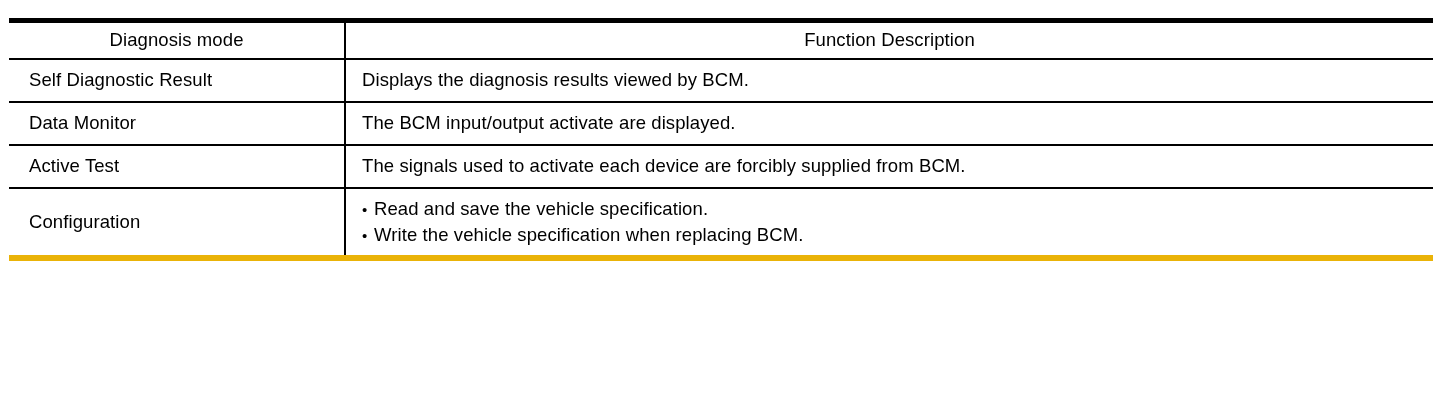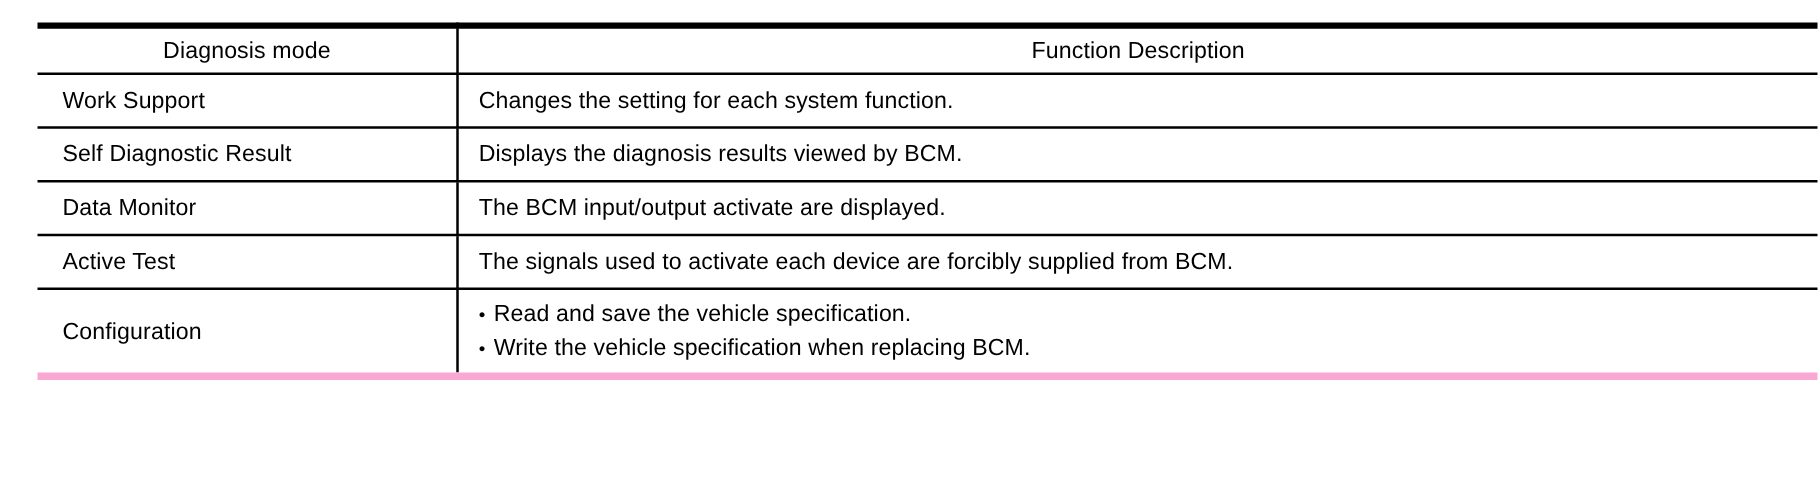--- a/index.html
+++ b/index.html
@@ -10,26 +10,26 @@
   body {
     width: 1456px;
     height: 402px;
     position: relative;
     font-family: "Liberation Sans", sans-serif;
     color: #000000;
     -webkit-font-smoothing: antialiased;
   }
   table.doc-table {
     position: absolute;
-    left: 30px;
+    left: 9px;
     top: 18px;
     width: 1424px;
     border-collapse: collapse;
     border-top: 5px solid #000000;
-    border-bottom: 6px solid #f9a8d4;
+    border-bottom: 6px solid #eab308;
     table-layout: fixed;
   }
   .doc-table th,
   .doc-table td {
     border-bottom: 2px solid #000000;
     font-size: 18.5px;
     font-weight: 400;
     letter-spacing: 0.1px;
     vertical-align: middle;
     box-sizing: border-box;
@@ -80,24 +80,20 @@
 
 <table class="doc-table">
   <thead>
     <tr>
       <th class="col-mode">Diagnosis mode</th>
       <th class="col-desc">Function Description</th>
     </tr>
   </thead>
   <tbody>
     <tr class="data-row">
-      <td class="mode-cell">Work Support</td>
-      <td class="desc-cell">Changes the setting for each system function.</td>
-    </tr>
-    <tr class="data-row">
       <td class="mode-cell">Self Diagnostic Result</td>
       <td class="desc-cell">Displays the diagnosis results viewed by BCM.</td>
     </tr>
     <tr class="data-row">
       <td class="mode-cell">Data Monitor</td>
       <td class="desc-cell">The BCM input/output activate are displayed.</td>
     </tr>
     <tr class="data-row">
       <td class="mode-cell">Active Test</td>
       <td class="desc-cell">The signals used to activate each device are forcibly supplied from BCM.</td>

